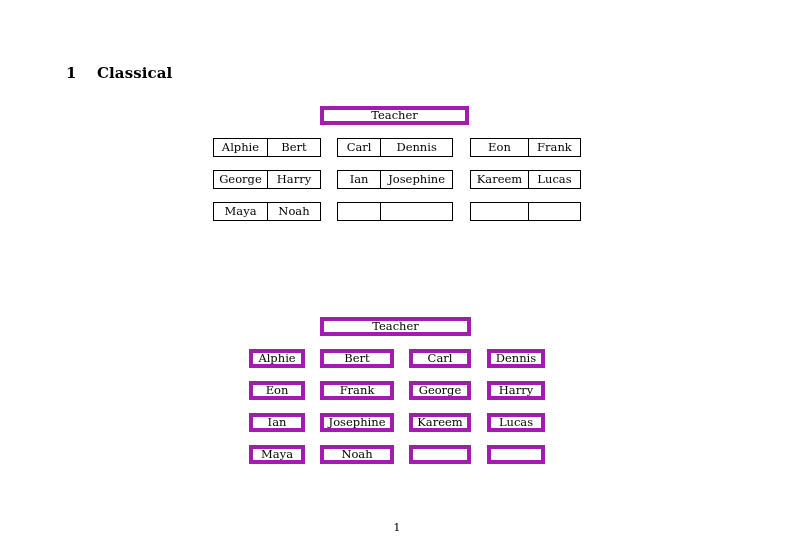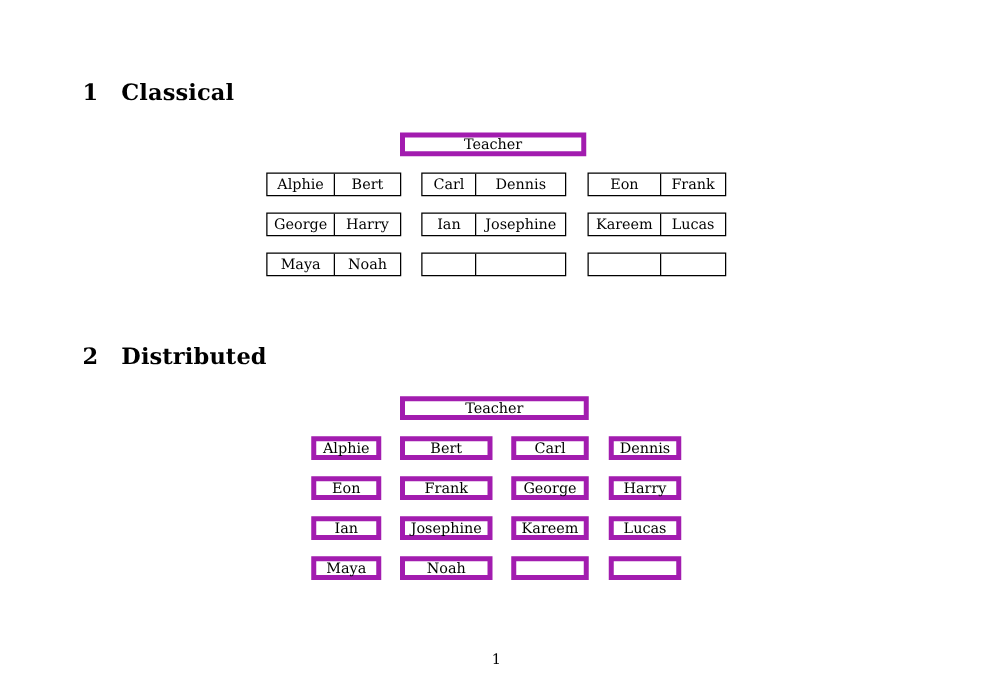--- a/index.html
+++ b/index.html
@@ -17,21 +17,21 @@
   }
   .page {
     position: absolute;
     inset: 0;
   }
 
   
   .section-heading {
     position: absolute;
     font-weight: bold;
-    font-size: 18px;
+    font-size: 15px;
     letter-spacing: 0.1px;
     white-space: nowrap;
   }
   .section-heading .sec-num {
     display: inline-block;
     width: 31px;
   }
   #heading-classical  { left: 66px; top: 64px; }
   #heading-distributed{ left: 66px; top: 275px; }
 
@@ -169,23 +169,20 @@
   </div>
   <div class="group-box cl-col-2 cl-row-1">
     <div class="cell">Kareem</div>
     <div class="cell">Lucas</div>
   </div>
   <div class="group-box cl-col-2 cl-row-2">
     <div class="cell"></div>
     <div class="cell"></div>
   </div>
 
-  <div class="section-heading" id="heading-distributed">
-    <span class="sec-num">2</span><span>Distributed</span>
-  </div>
 
   <div class="lbox" id="distributed-teacher">Teacher</div>
 
   <div class="lbox ds-box ds-col-0 ds-row-0">Alphie</div>
   <div class="lbox ds-box ds-col-1 ds-row-0">Bert</div>
   <div class="lbox ds-box ds-col-2 ds-row-0">Carl</div>
   <div class="lbox ds-box ds-col-3 ds-row-0">Dennis</div>
 
   <div class="lbox ds-box ds-col-0 ds-row-1">Eon</div>
   <div class="lbox ds-box ds-col-1 ds-row-1">Frank</div>

